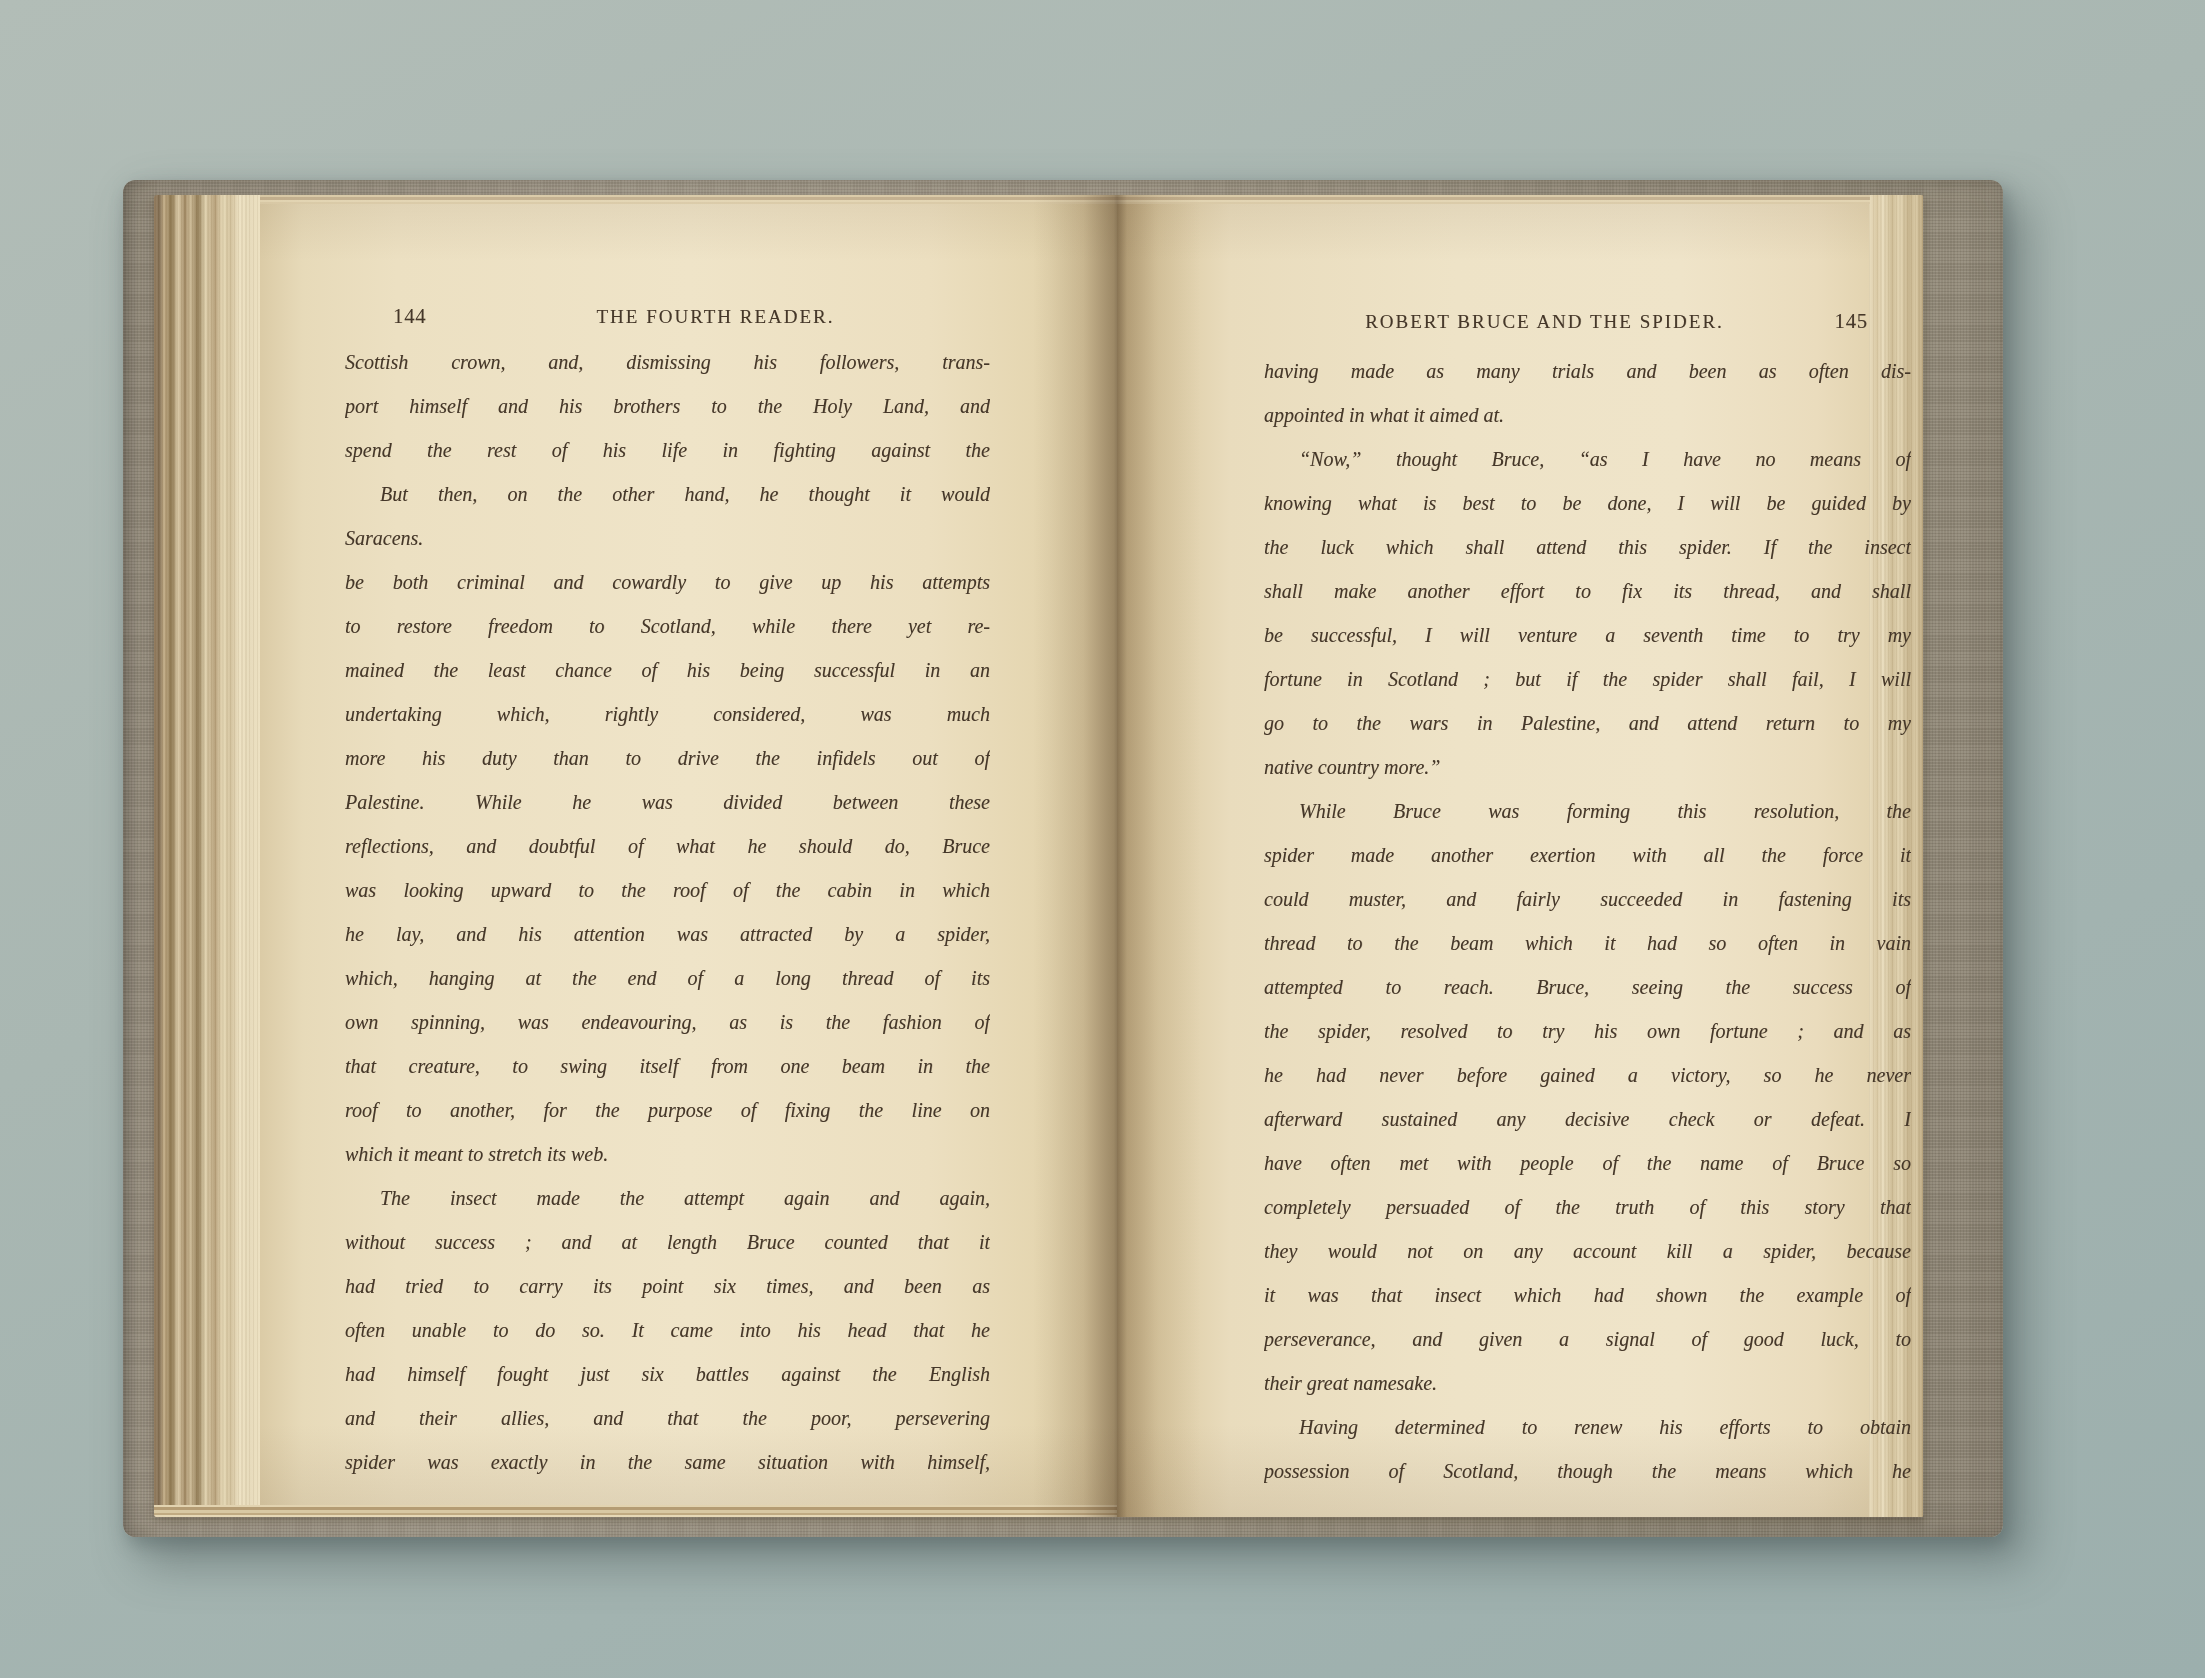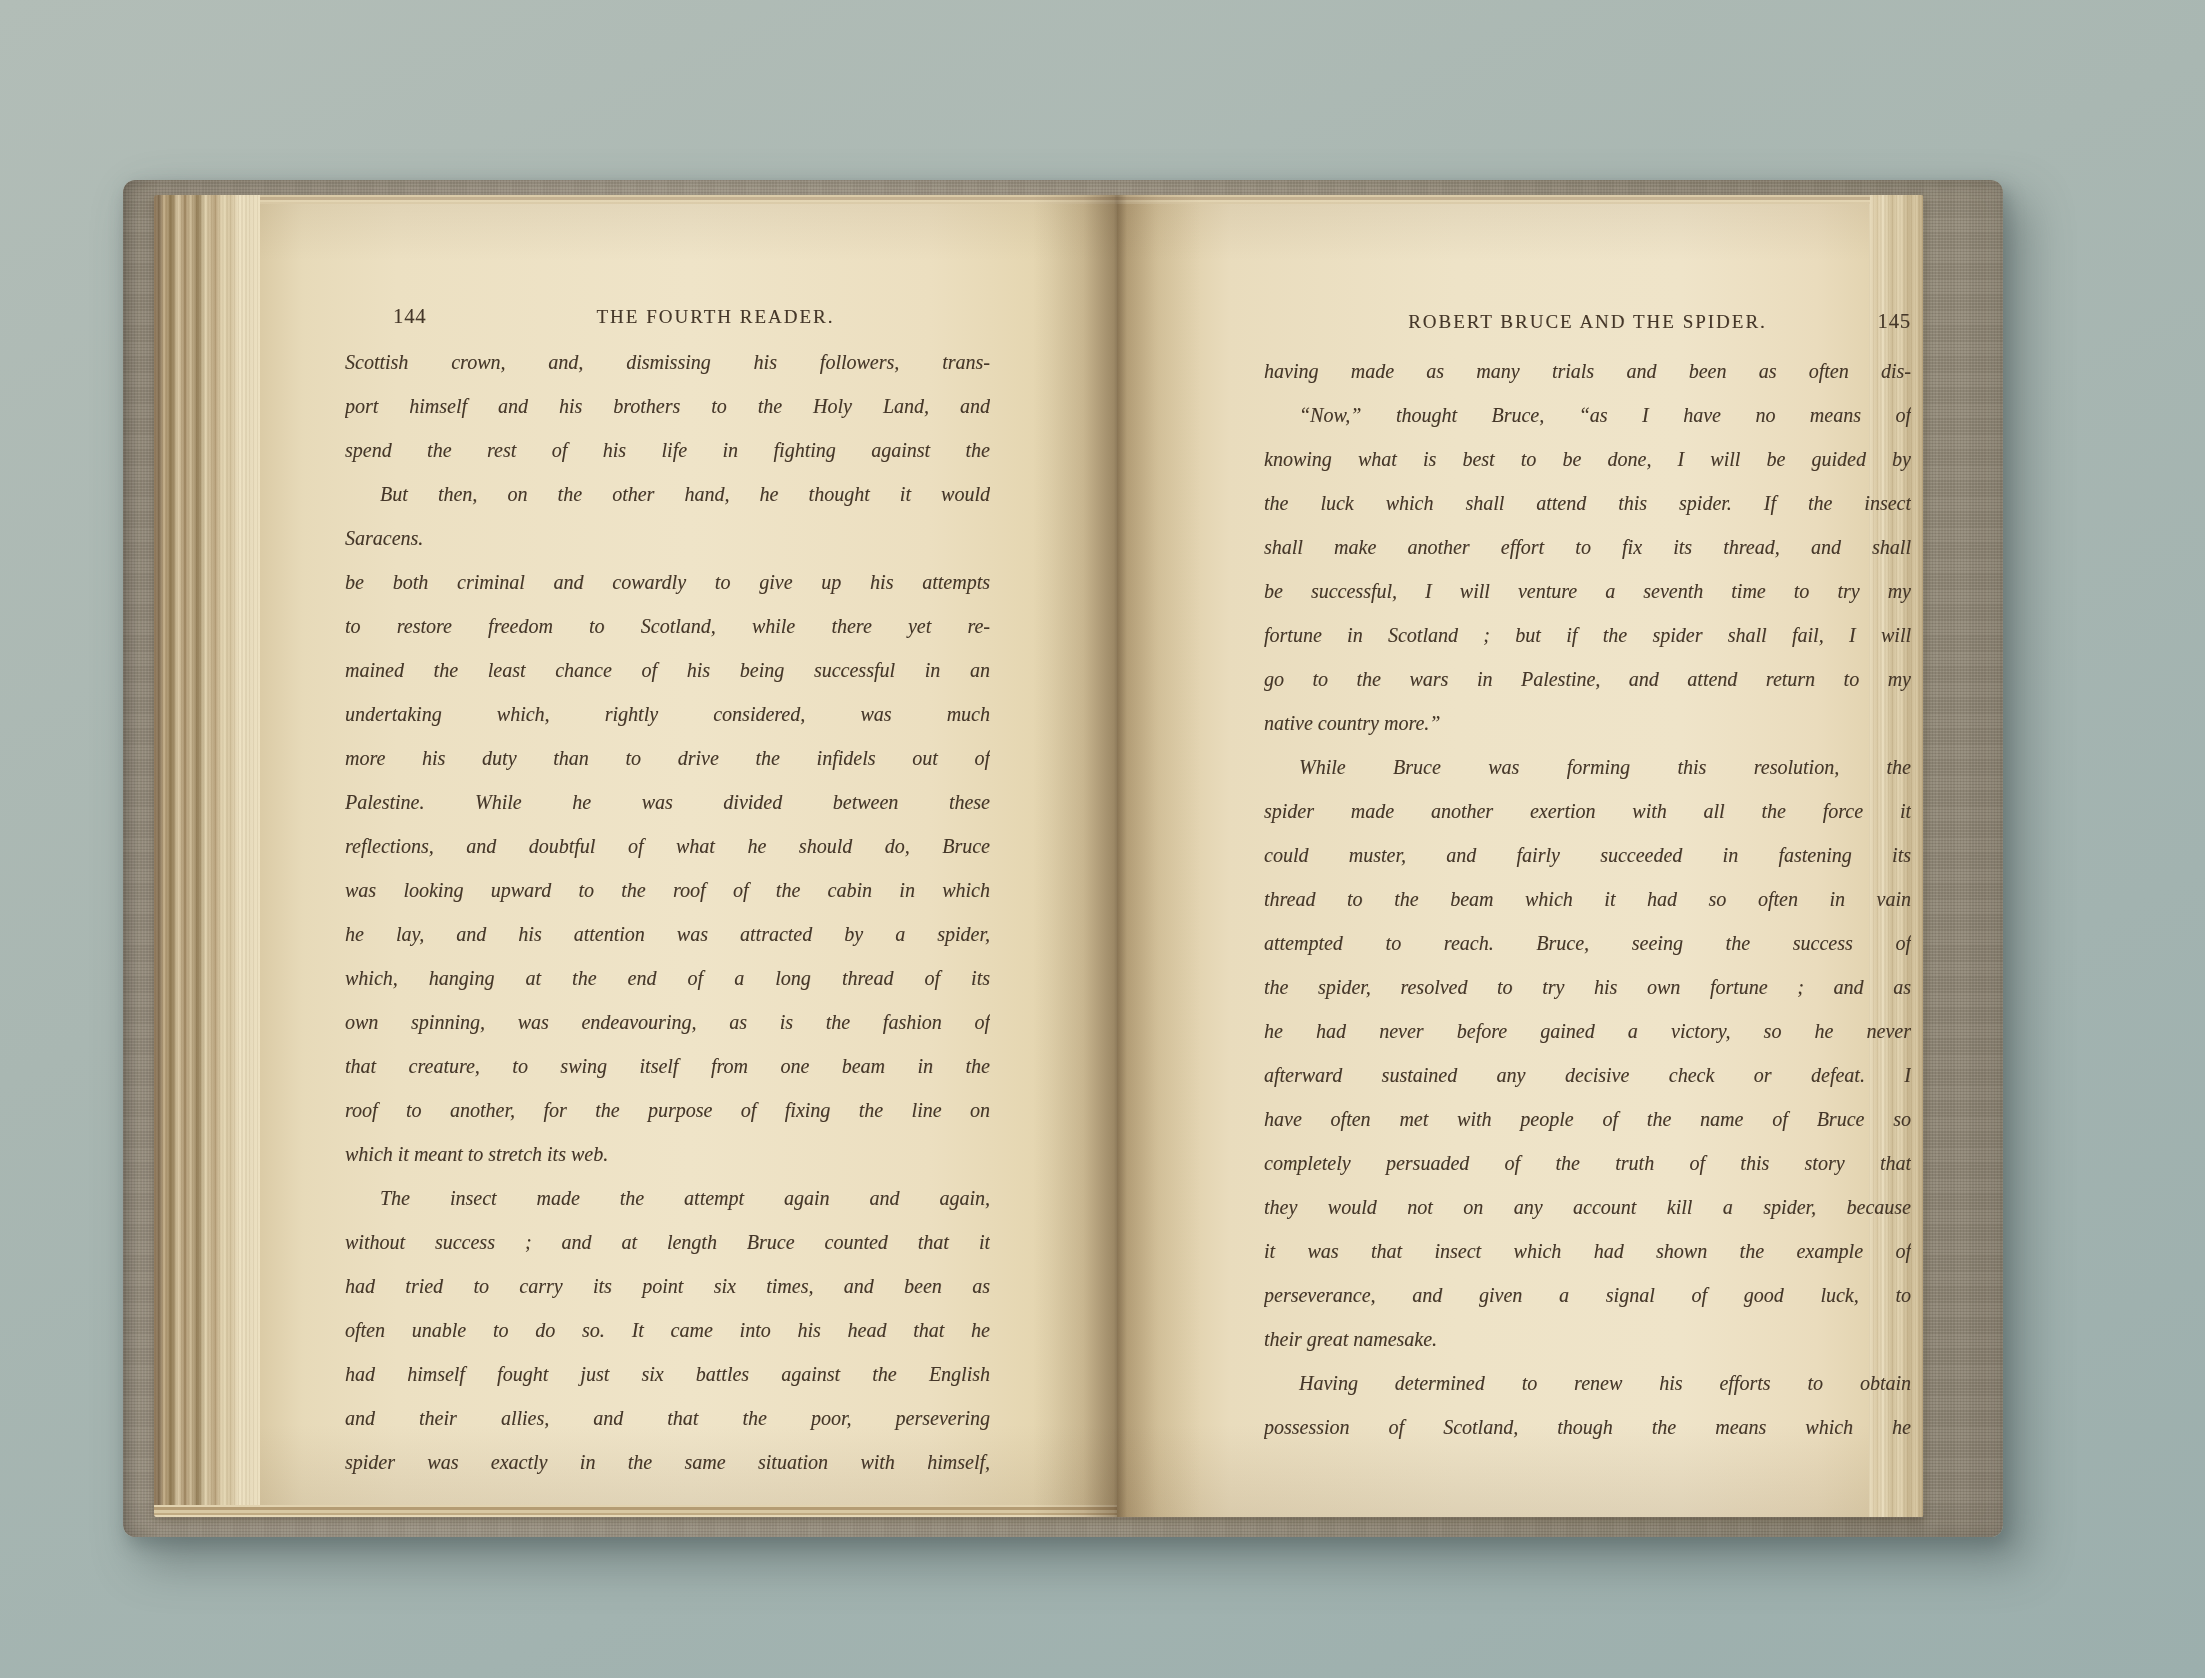--- a/index.html
+++ b/index.html
@@ -91,21 +91,21 @@
   }
   .text-line {
     height:44px; overflow:hidden;
     text-align:justify; text-align-last:justify;
   }
   .text-line.para-end { text-align-last:left; }
   .text-line.indent   { text-indent:35px; }
   .tb-left  { left:222px;  top:160px; width:645px; }
   .tb-right { left:1141px; top:169px; width:647px; }
   .ph-left  { left:222px;  top:121px; width:645px;margin-left:48px; }
-  .ph-right { left:1141px; top:126px; width:647px; }
+  .ph-right { left:1098px; top:126px; width:647px; }
 </style>
 </head>
 <body>
 
 <div class="photo">
   <div class="book">
     <div class="cover"></div>
 
     <div class="sheet">
       <div class="stack-left"></div>
@@ -149,20 +149,21 @@
         <div class="text-line">and their allies, and that the poor, persevering</div>
         <div class="text-line">spider was exactly in the same situation with himself,</div>
       </div>
 
     <div class="page-header print ph-right">
       <span class="running-head">ROBERT BRUCE AND THE SPIDER.</span>
       <span class="folio folio-right">145</span>
     </div>
     <div class="text-block print tb-right">
         <div class="text-line">having made as many trials and been as often dis-</div>
+        <div class="text-line para-end">appointed in what it aimed at.</div>
         <div class="text-line indent">“Now,” thought Bruce, “as I have no means of</div>
         <div class="text-line">knowing what is best to be done, I will be guided by</div>
         <div class="text-line">the luck which shall attend this spider. If the insect</div>
         <div class="text-line">shall make another effort to fix its thread, and shall</div>
         <div class="text-line">be successful, I will venture a seventh time to try my</div>
         <div class="text-line">fortune in Scotland ; but if the spider shall fail, I will</div>
         <div class="text-line">go to the wars in Palestine, and attend return to my</div>
         <div class="text-line para-end">native country more.”</div>
         <div class="text-line indent">While Bruce was forming this resolution, the</div>
         <div class="text-line">spider made another exertion with all the force it</div>

